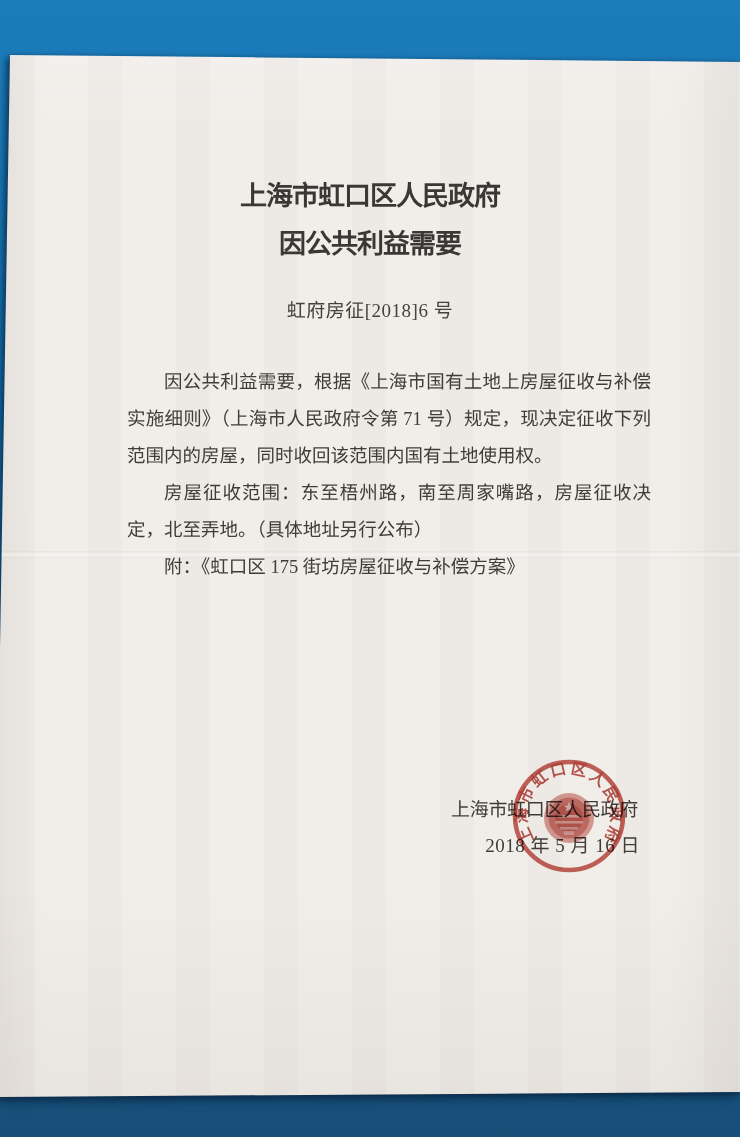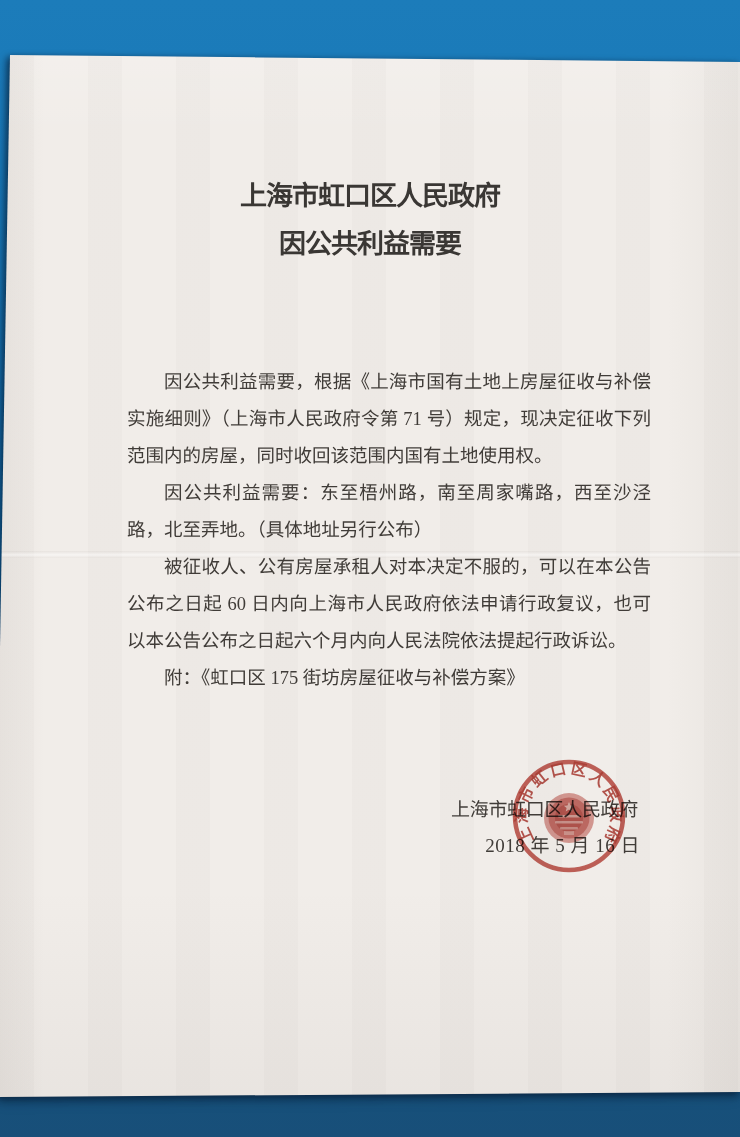--- a/index.html
+++ b/index.html
@@ -76,25 +76,25 @@
 <div class="paper-shadow">
   <div class="paper">
 
     <div class="crease"></div>
 
     <div class="title">
       <div>上海市虹口区人民政府</div>
       <div>因公共利益需要</div>
     </div>
 
+    <div class="doc-number">虹府房征[2018]6 号</div>
 
     <div class="body-text">
       <p>因公共利益需要，根据《上海市国有土地上房屋征收与补偿实施细则》（上海市人民政府令第 71 号）规定，现决定征收下列范围内的房屋，同时收回该范围内国有土地使用权。</p>
-      <p>因公共利益需要：东至梧州路，南至周家嘴路，西至沙泾路，北至弄地。（具体地址另行公布）</p>
-      <p>被征收人、公有房屋承租人对本决定不服的，可以在本公告公布之日起 60 日内向上海市人民政府依法申请行政复议，也可以本公告公布之日起六个月内向人民法院依法提起行政诉讼。</p>
+      <p>房屋征收范围：东至梧州路，南至周家嘴路，房屋征收决定，北至弄地。（具体地址另行公布）</p>
       <p>附：《虹口区 175 街坊房屋征收与补偿方案》</p>
     </div>
 
     <div class="signature">上海市虹口区人民政府</div>
     <div class="issue-date">2018 年 5 月 16 日</div>
 
     <svg class="seal" viewBox="0 0 150 150" aria-hidden="true">
       <circle cx="75" cy="75" r="54" fill="none" stroke="#b5362c" stroke-width="4.5" opacity="0.82"></circle>
       <circle cx="75" cy="75" r="54" fill="none" stroke="#c7574c" stroke-width="1.5" opacity="0.35"></circle>
       <path id="sealArc" d="M 40.6 99.1 A 42 42 0 1 1 109.4 99.1" fill="none"></path>

